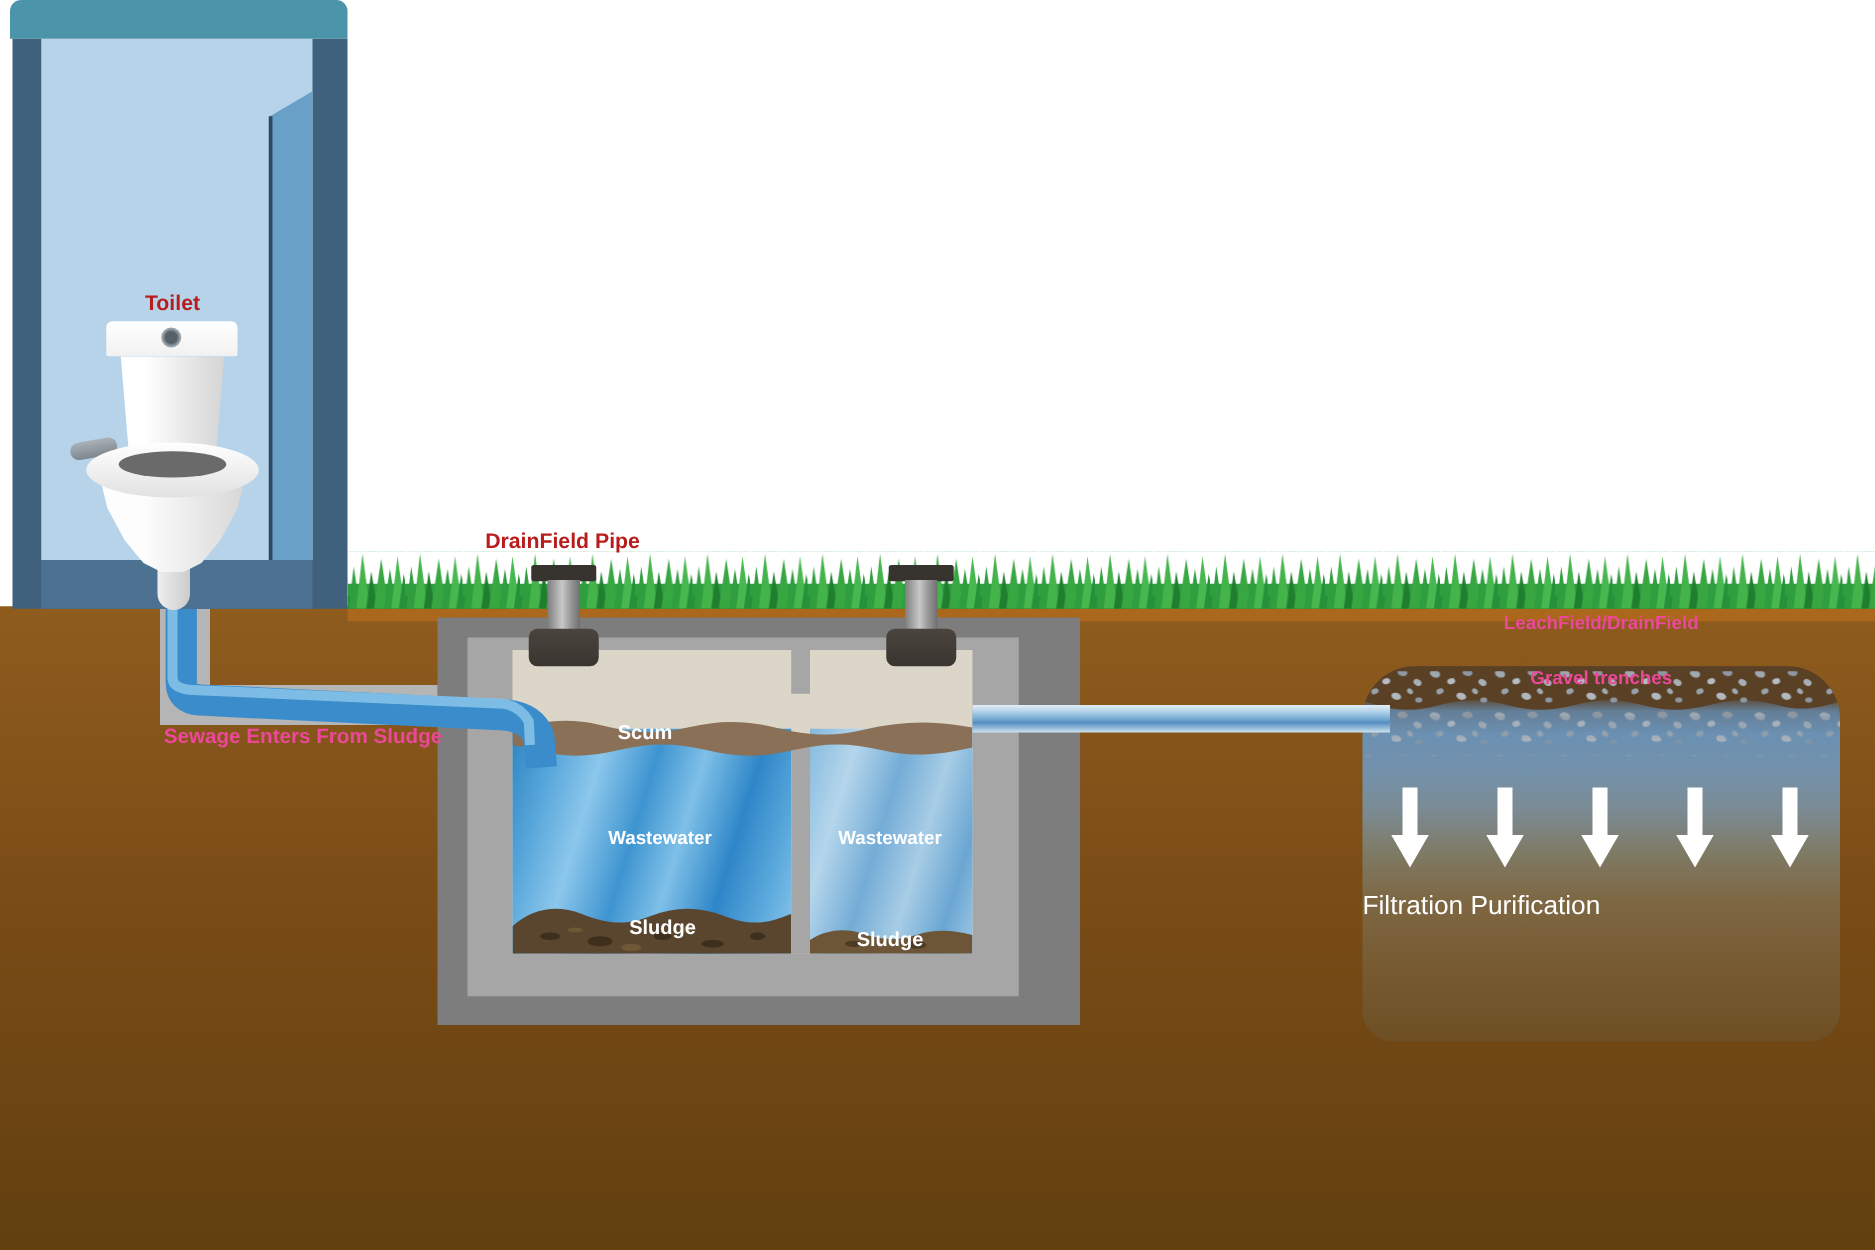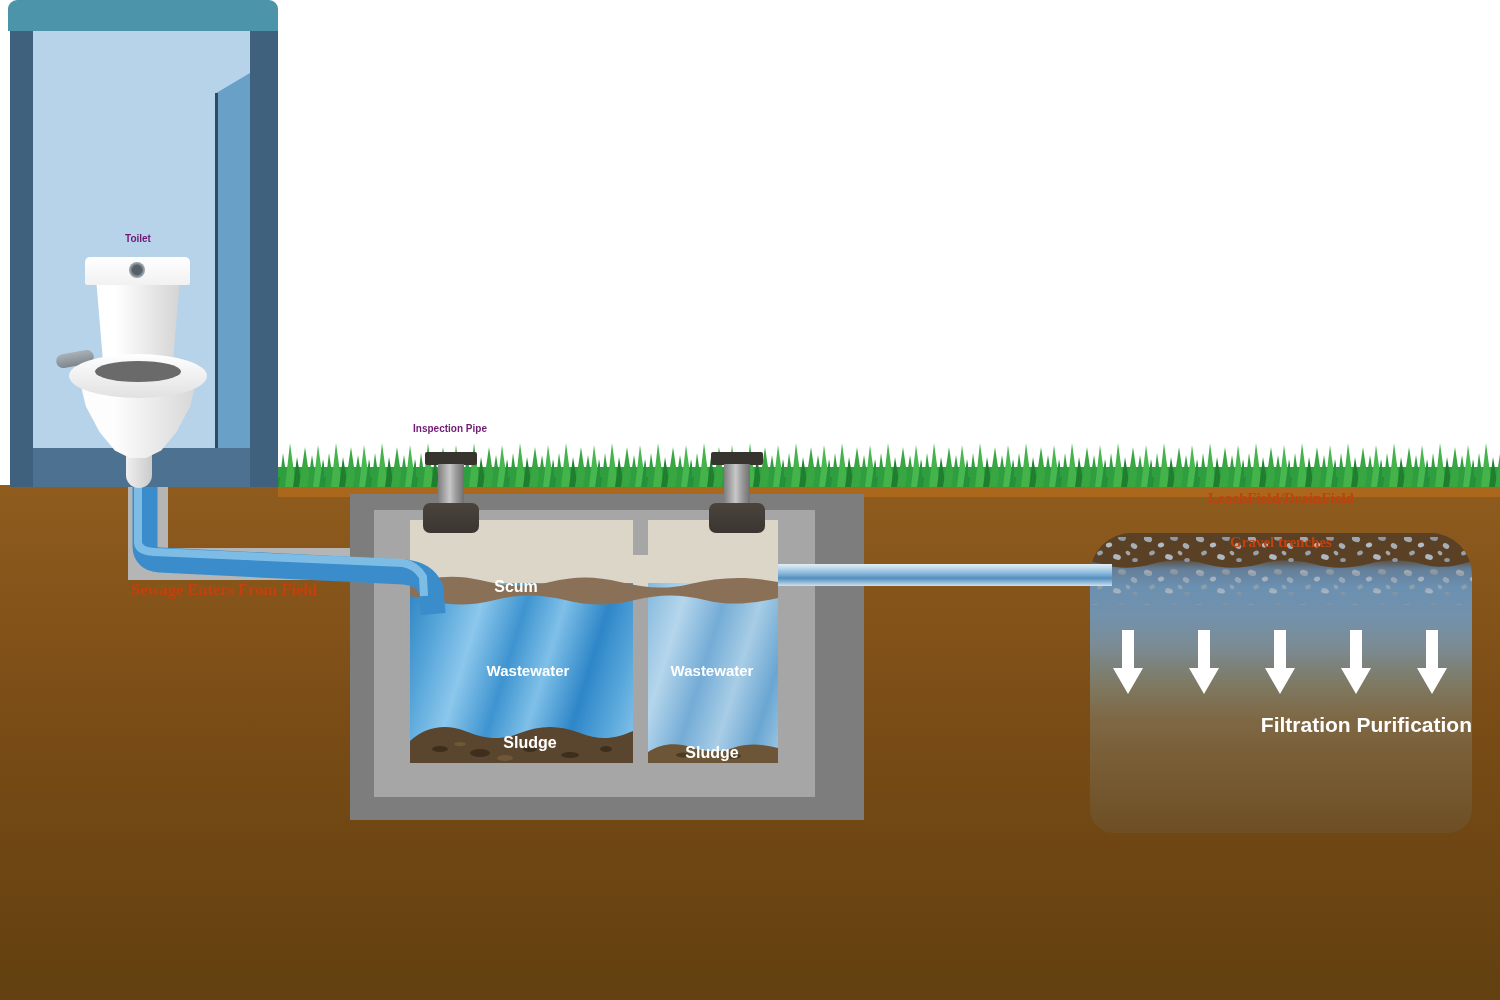--- a/index.html
+++ b/index.html
@@ -11,22 +11,22 @@
         background:linear-gradient(180deg,#8f5c1e 0%,#7a4c16 45%,#624010 100%);}
   .soil-strip{left:278px;top:485px;width:1222px;height:12px;background:#ab671c;}
   
   .df-box{left:1090px;top:533px;width:382px;height:300px;border-radius:42px 42px 24px 24px;overflow:hidden;
     background:linear-gradient(180deg,#5a4126 0%,#5a4126 8%,#647e97 12%,#6b90b1 18%,#7292ad 27%,#7b8b94 38%,
                #7e7a64 50%,#7e6844 62%,#785c34 78%,#6e4f24 100%);}
   .df-arrow{position:absolute;top:97px;width:30px;height:64px;}
   .df-arrow .shaft{position:absolute;left:9px;top:0;width:12px;height:38px;background:#fff;}
   .df-arrow .head{position:absolute;left:0;top:38px;width:0;height:0;
     border-left:15px solid transparent;border-right:15px solid transparent;border-top:26px solid #fff;}
-  .df-caption{position:absolute;left:0;top:180px;width:100%;text-align:right;
-    color:#fff;font-size:21px;font-weight:700;}
+  .df-caption{position:absolute;left:0;top:180px;width:100%;text-align:left;
+    color:#fff;font-size:21px;font-weight:400;}
   
   .tank-dark{left:350px;top:494px;width:514px;height:326px;background:#7d7d7d;}
   .tank-light{left:374px;top:510px;width:441px;height:287px;background:#a6a6a6;}
   .tank-interior{left:410px;top:520px;width:368px;height:243px;background:#dcd6c8;}
   .ww1{left:0;top:63px;width:223px;height:180px;
     background:linear-gradient(107deg,#2e84c2 0%,#57a6da 14%,#8cc7ec 28%,#3e94d0 44%,#7fc0e8 58%,#2e86c8 74%,#5ba9dc 88%,#8cc7ec 100%);}
   .ww2{left:238px;top:63px;width:130px;height:180px;
     background:linear-gradient(107deg,#85b9dd 0%,#b5d6ec 22%,#74acd6 44%,#a8cde6 64%,#6aa6d2 84%,#9fc8e4 100%);}
   .divider-top{left:223px;top:0;width:15px;height:35px;background:#a6a6a6;}
   .divider-bottom{left:223px;top:68px;width:15px;height:175px;background:#a6a6a6;}
@@ -57,22 +57,22 @@
   .t-bowl{left:80px;top:382px;width:116px;height:76px;
     clip-path:polygon(0 0,100% 0,95% 32%,83% 66%,70% 90%,57% 100%,43% 100%,30% 90%,17% 66%,5% 32%);
     background:linear-gradient(90deg,#fdfdfd 30%,#d7d7d7 100%);}
   .t-seat{left:69px;top:354px;width:138px;height:44px;border-radius:50%;
     background:linear-gradient(180deg,#ffffff,#e1e1e1);}
   .t-opening{left:95px;top:361px;width:86px;height:21px;border-radius:50%;background:#6a6a6a;}
   .t-outlet{left:126px;top:452px;width:26px;height:36px;border-radius:0 0 13px 13px;
     background:linear-gradient(90deg,#efefef,#cbcbcb);}
   
   .lbl{position:absolute;text-align:center;}
-  .lbl-dark{color:#701a75;font-weight:600;font-size:10px;}
-  .lbl-white{color:#c2410c;font-weight:700;font-size:15px;font-family:Liberation Serif, serif;}
+  .lbl-dark{color:#b91c1c;font-weight:600;font-size:17px;}
+  .lbl-white{color:#ec4899;font-weight:700;font-size:15px;}
 </style>
 </head>
 <body>
 
 <div id="stage">
 
   <div class="abs soil"></div>
   <div class="abs soil-strip"></div>
 
   <svg class="abs" style="left:278px;top:441px;" width="1222" height="46">
@@ -200,18 +200,18 @@
   <div class="abs t-outlet"></div>
   <div class="abs t-tank"></div>
   <div class="abs t-button"></div>
   <div class="abs t-body"></div>
   <div class="abs t-bowl"></div>
   <div class="abs t-handle"></div>
   <div class="abs t-seat"></div>
   <div class="abs t-opening"></div>
 
   <div class="lbl lbl-dark" style="left:90px;top:233px;width:96px;">Toilet</div>
-  <div class="lbl lbl-dark" style="left:360px;top:423px;width:180px;">Inspection Pipe</div>
-  <div class="lbl lbl-white" style="left:131px;top:580px;width:240px;text-align:left;font-size:16.5px;">Sewage Enters From Field</div>
+  <div class="lbl lbl-dark" style="left:360px;top:423px;width:180px;">DrainField Pipe</div>
+  <div class="lbl lbl-white" style="left:131px;top:580px;width:240px;text-align:left;font-size:16.5px;">Sewage Enters From Sludge</div>
   <div class="lbl lbl-white" style="left:1090px;top:490px;width:382px;">LeachField/DrainField</div>
   <div class="lbl lbl-white" style="left:1090px;top:522px;width:382px;margin-top:12px;">Gravel trenches</div>
 
 </div>
 
 </body></html>

